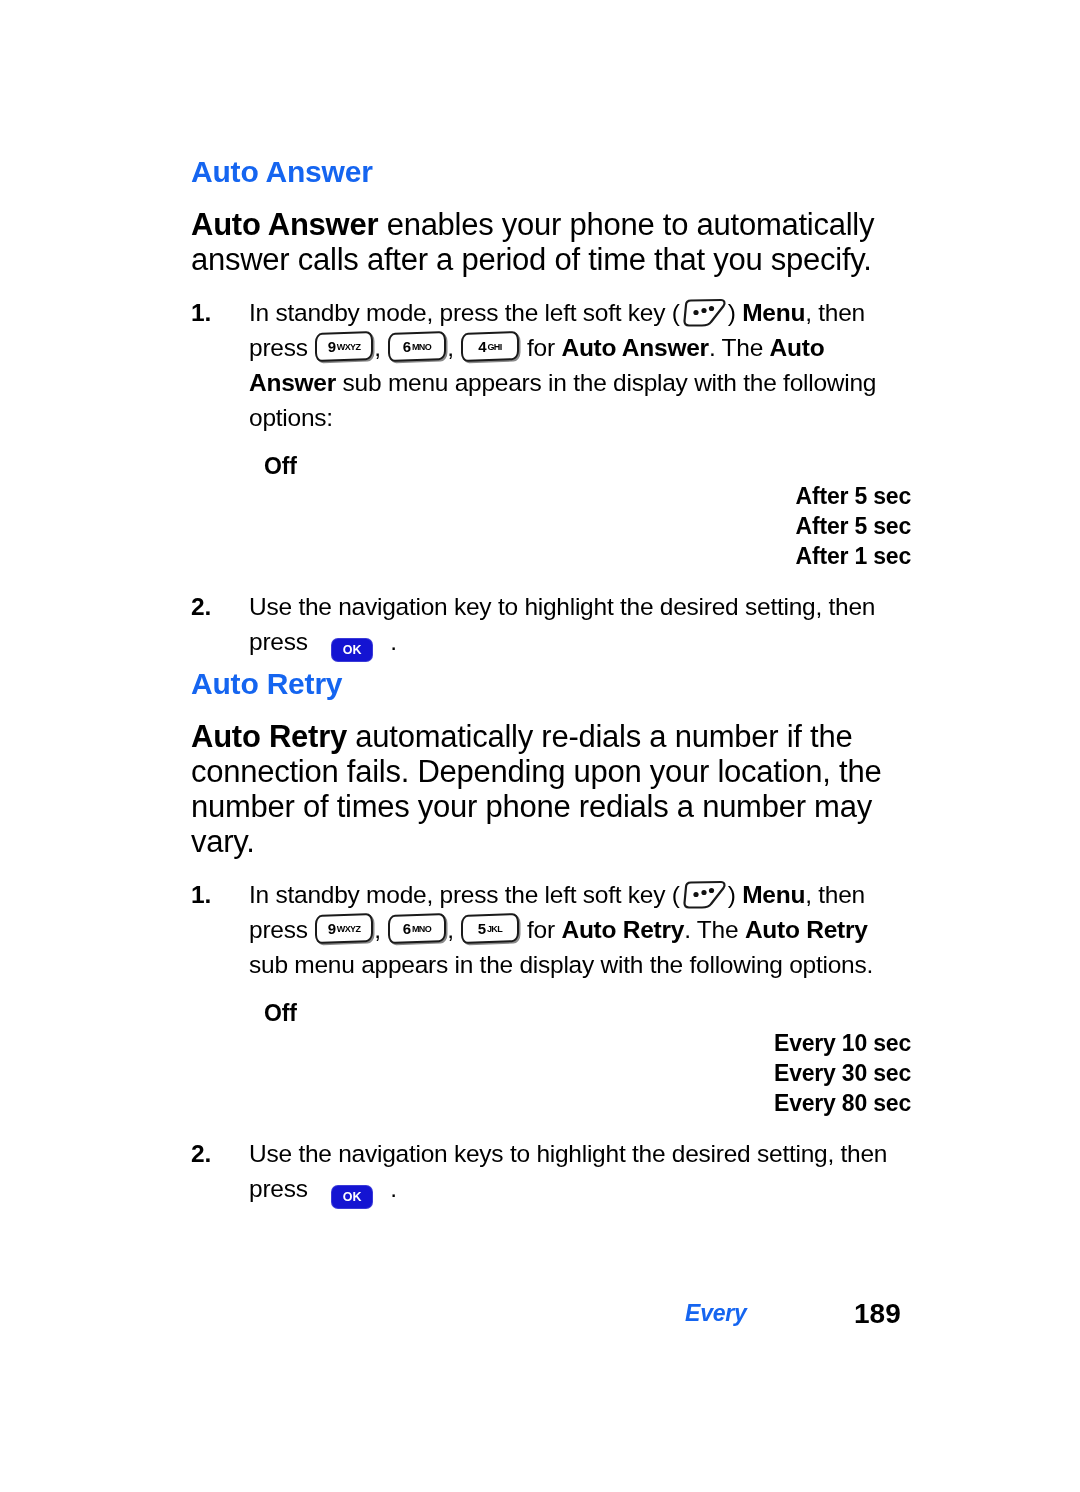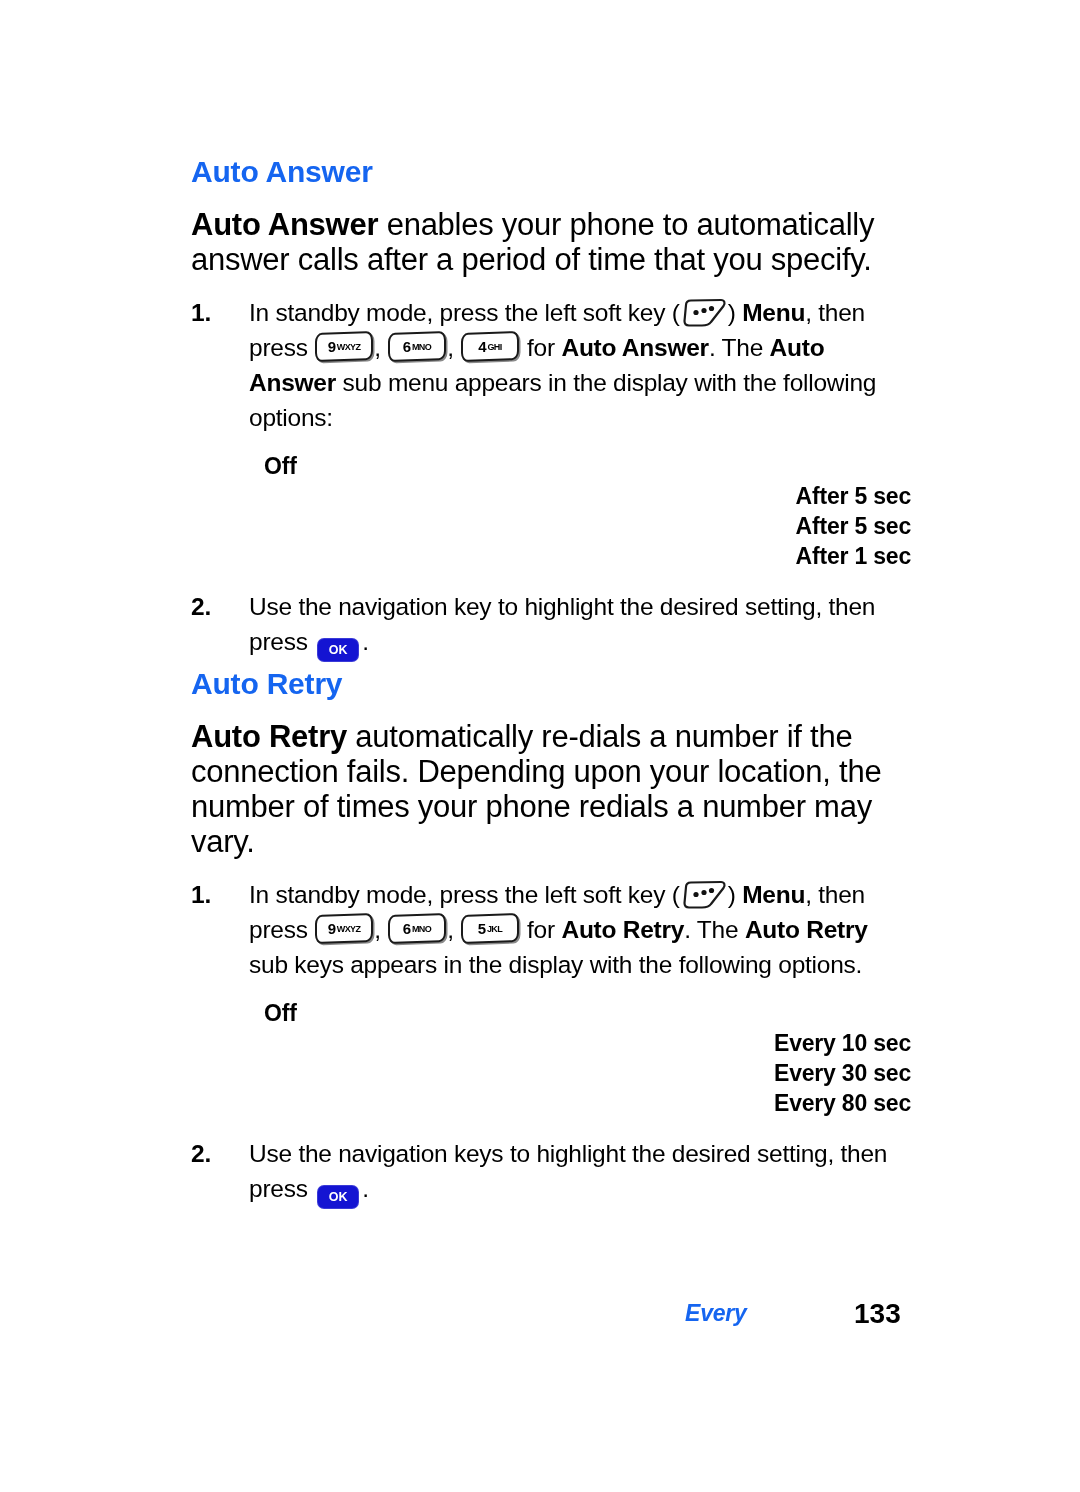--- a/index.html
+++ b/index.html
@@ -142,21 +142,21 @@
     width: 40px;
     height: 22px;
     line-height: 22px;
     text-align: center;
     border-radius: 6px;
     background: #1414D2;
     color: #ffffff;
     font-size: 12.5px;
     font-weight: bold;
     letter-spacing: 0.2px;
-    margin: 0 4px;
+    margin: 0 18px;
     box-shadow: 0 0 0 1px #3a3ad8;
   }
 
   
   .footer {
     position: absolute;
     left: 175px;
     top: 1300px;
     width: 720px;
     height: 40px;
@@ -235,35 +235,35 @@
               <circle cx="30.5" cy="10.5" r="2.6" fill="#111"></circle>
             </svg></span><span>) </span><b>Menu</b><span>, then press </span><span class="keycap"><span class="kc-inner">
               <span class="kc-digit">9</span>
               <span class="kc-letters">WXYZ</span>
             </span></span><span>, </span><span class="keycap"><span class="kc-inner">
               <span class="kc-digit">6</span>
               <span class="kc-letters">MNO</span>
             </span></span><span>, </span><span class="keycap"><span class="kc-inner">
               <span class="kc-digit">5</span>
               <span class="kc-letters">JKL</span>
-            </span></span><span> for </span><b>Auto Retry</b><span>. The </span><b>Auto Retry</b><span> sub keys appears in the display with the following options.</span></span>
+            </span></span><span> for </span><b>Auto Retry</b><span>. The </span><b>Auto Retry</b><span> sub menu appears in the display with the following options.</span></span>
     </div>
 
     <ul class="options-list">
       <li>Off</li>
       <li class="indent-more">Every 10 sec</li>
       <li class="indent-more">Every 30 sec</li>
       <li class="indent-more">Every 80 sec</li>
     </ul>
 
     <div class="step">
       <span class="step-num">2.</span>
       <span class="step-body"><span>Use the navigation keys to highlight the desired setting, then press </span><span class="okkey">OK</span><span>.</span></span>
     </div>
 
   </div>
 
   <div class="footer">
     <span class="footer-chapter">Every</span>
-    <span class="footer-page">133</span>
+    <span class="footer-page">189</span>
   </div>
 
 </div>
 
 </body></html>

